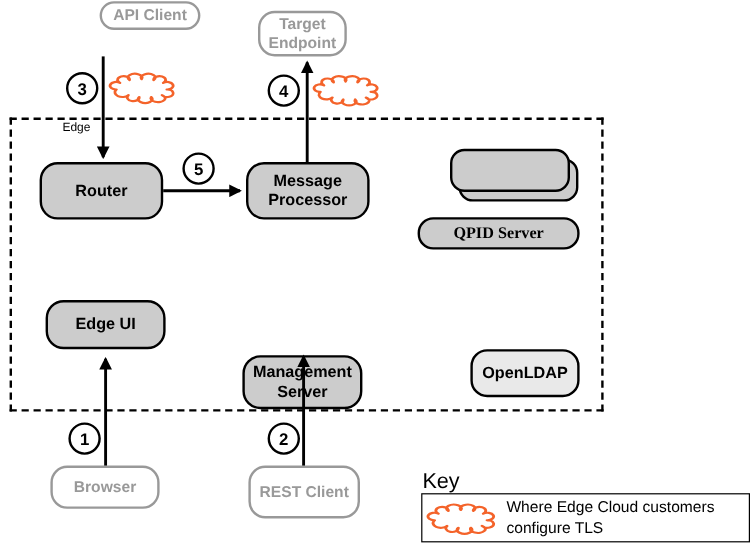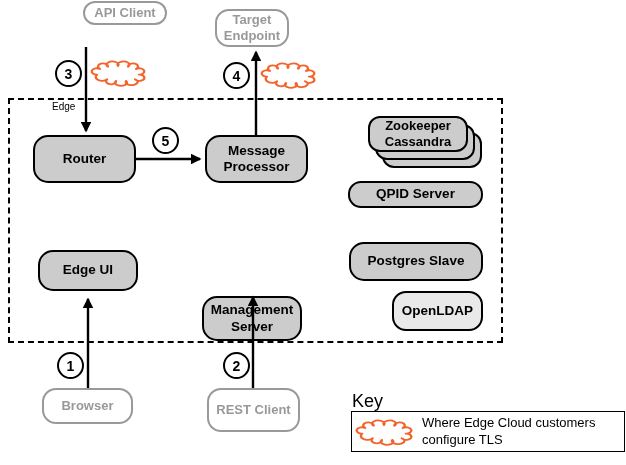--- a/index.html
+++ b/index.html
@@ -28,21 +28,21 @@
   .light{background:var(--openldap-fill,#e9e9e9);}
   
   #n-api-client{left:43px;top:1px;width:84px;height:24px;margin-left:40px;}
   #n-target-endpoint{left:215px;top:9px;width:74px;height:38px;padding:0 6px;}
   #n-router{left:33px;top:135px;width:103px;height:48px;}
   #n-message-processor{left:205px;top:135px;width:103px;height:48px;padding:0 12px;}
   #n-edge-ui{left:38px;top:250px;width:100px;height:41px;}
   #n-management-server{left:202px;top:248px;width:100px;height:45px;padding:0 8px;margin-top:48px;}
   #n-browser{left:42px;top:388px;width:91px;height:36px;}
   #n-rest-client{left:207px;top:388px;width:93px;height:44px;}
-  #n-qpid{left:348px;top:181px;width:135px;height:27px;border-radius:13px;}
+  #n-qpid{left:348px;top:181px;width:135px;height:27px;border-radius:13px;font-family:Liberation Serif, serif;}
   #n-openldap{left:392px;top:291px;width:91px;height:40px;border-radius:14px;}
   
   #zk-stack{position:absolute;left:368px;top:116px;width:114px;height:52px;}
   .zk-layer{position:absolute;width:100px;height:36px;border-radius:12px;font-size:13px;}
   #zk-l3{left:14px;top:16px;}
   #zk-l2{left:7px;top:8px;}
   #zk-front{left:0;top:0;flex-direction:column;line-height:16px;}
   #pg-stack{position:absolute;left:327px;top:220px;width:156px;height:61px;}
   #n-postgres-slave{left:22px;top:22px;width:134px;height:39px;}
   #n-postgres-master{left:0;top:0;width:136px;height:33px;z-index:1;}
@@ -114,34 +114,27 @@
 <div class="node int" id="n-edge-ui">
   <span>Edge UI</span>
 </div>
 <div class="node int" id="n-management-server">
   <span>Management Server</span>
 </div>
 
 <div id="zk-stack">
   <div class="node int zk-layer" id="zk-l3"></div>
   <div class="node int zk-layer" id="zk-l2"></div>
-  <div class="node int zk-layer" id="zk-front">
-    <span>Zookeeper</span>
-    <span>Cassandra</span>
-  </div>
 </div>
 
 <div class="node int" id="n-qpid">
   <span>QPID Server</span>
 </div>
 
 <div id="pg-stack">
-  <div class="node int" id="n-postgres-slave">
-    <span>Postgres Slave</span>
-  </div>
 </div>
 
 <div class="node int light" id="n-openldap">
   <span>OpenLDAP</span>
 </div>
 
 <svg id="arrows" width="626" height="465" viewBox="0 0 626 465">
   <defs>
     <marker id="ah" viewBox="0 0 10 10" refX="8.5" refY="5" markerWidth="4.4" markerHeight="4.4" orient="auto-start-reverse">
       <path d="M0,0 L10,5 L0,10 z" fill="#000"></path>

